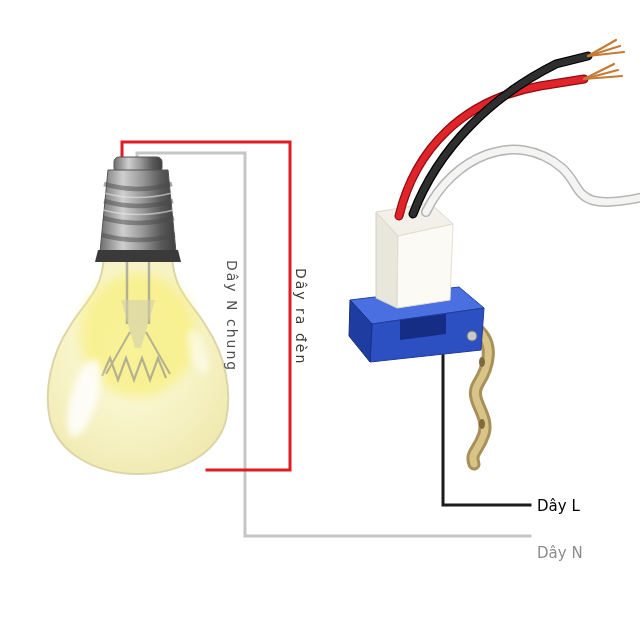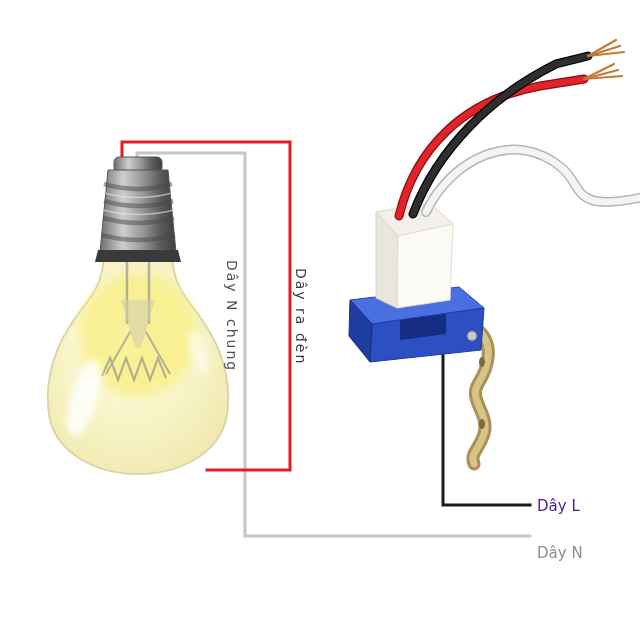--- a/index.html
+++ b/index.html
@@ -10,21 +10,21 @@
   svg{position:absolute;left:0;top:0;}
   .v-label{
     position:absolute;writing-mode:vertical-rl;
     font-size:14px;letter-spacing:2px;white-space:nowrap;
   }
   .h-label{
     position:absolute;font-size:15px;white-space:nowrap;
   }
   #label-n-common{left:224px;top:260px;color:#4e4e4e;}
   #label-lamp{left:293px;top:268px;color:#3a3a3a;}
-  #label-live{left:537px;top:497px;color:#4c1d95;}
+  #label-live{left:537px;top:497px;color:#000000;}
   #label-neutral{left:537px;top:544px;color:#8d8d8d;}
 </style>
 </head>
 <body>
 
 <div class="stage">
 
   <svg width="640" height="640" viewBox="0 0 640 640">
     <defs>
       <radialGradient id="glassGrad" cx="45%" cy="40%" r="70%">

